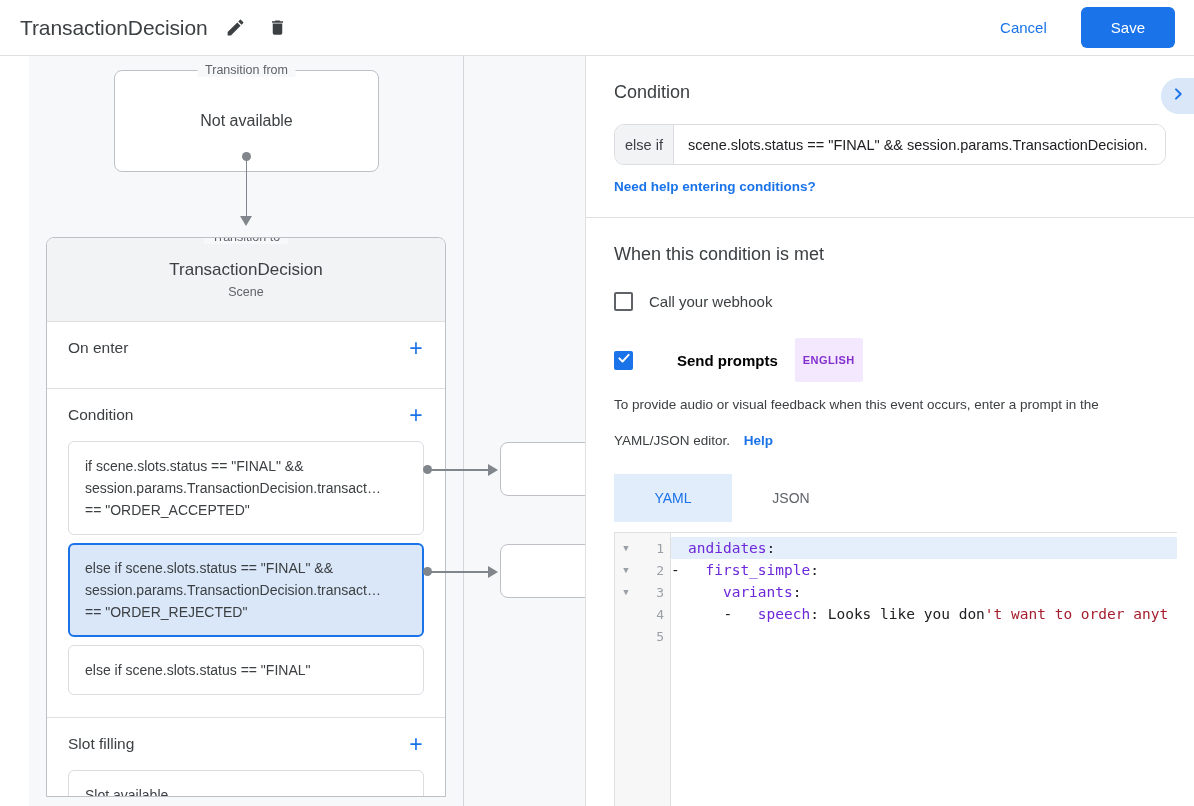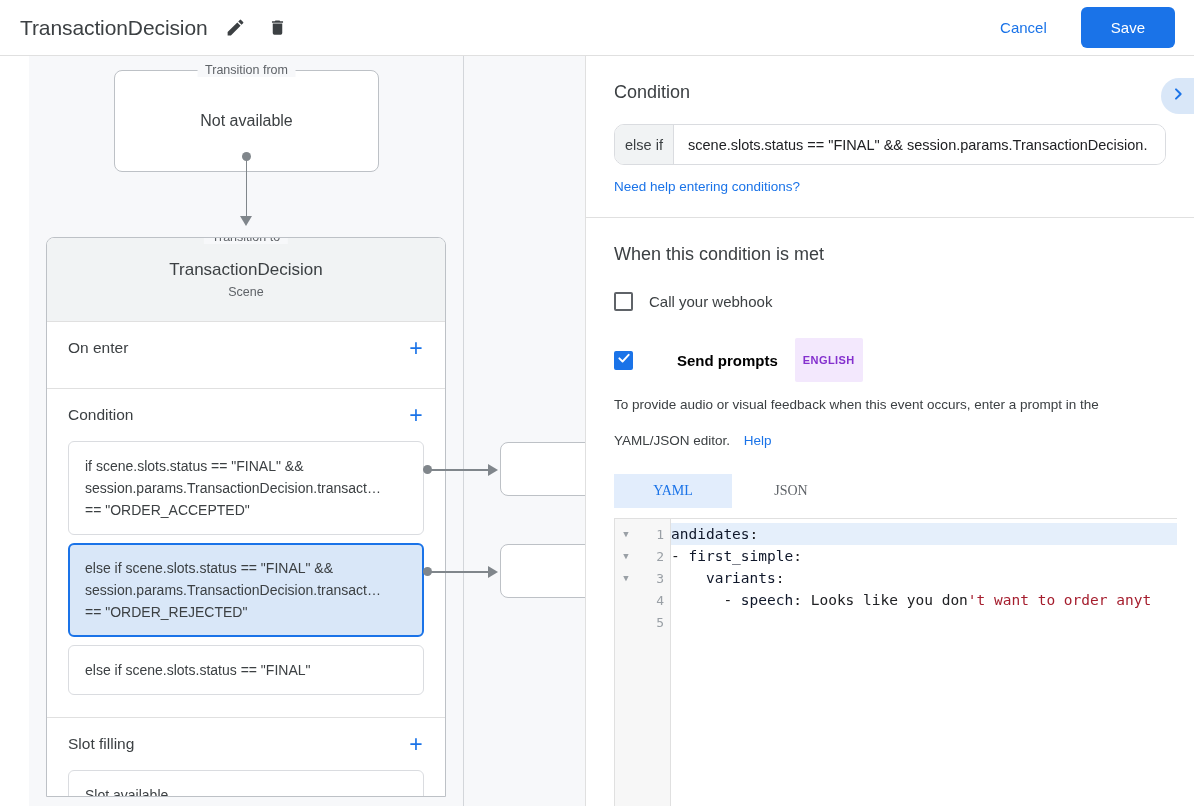--- a/index.html
+++ b/index.html
@@ -265,20 +265,21 @@
     font-family: inherit;
     background: #ffffff;
   }
   .link {
     display: inline-block;
     margin-top: 14px;
     color: #1a73e8;
     font-size: 13.5px;
     cursor: pointer;
     text-decoration: none;
+    font-weight: bold;
   }
 
   .panel-body { padding: 26px 28px 0 28px; }
   .section-heading {
     font-size: 18px;
     color: #3c4043;
   }
   .check-row {
     display: flex; align-items: center;
     margin-top: 27px;
@@ -317,26 +318,25 @@
     font-size: 13.5px;
     color: #3c4043;
     line-height: 20px;
     max-width: 560px;
   }
   .tabs {
     display: flex;
     margin-top: 23px;
   }
   .tab {
-    width: 118px; height: 34px;
+    width: 118px; height: 48px;
     display: flex; align-items: center; justify-content: center;
     font-size: 14px;
     color: #5f6368;
     cursor: pointer;
-    font-family: Liberation Serif, serif;
   }
   .tab.active {
     background: #e2edfc;
     color: #1a73e8;
   }
 
   
   .editor {
     margin-top: 10px;
     border: 1px solid #e0e0e0;
@@ -375,21 +375,21 @@
   }
   .cline {
     height: 22px;
     line-height: 22px;
     white-space: pre;
     font-family: "DejaVu Sans Mono", monospace;
     font-size: 14.5px;
     color: #202124;
   }
   .cline.hl { background: #e5effb; }
-  .k { color: #0f172a; }
+  .k { color: #6d28d9; padding-left: 17px; }
   .s { color: #a51d2d; text-align: right; }
   .p { color: #202124; }
 </style>
 </head>
 <body>
 
 <div class="topbar">
   <div class="topbar-title">TransactionDecision</div>
 
   <div class="icon-btn">

